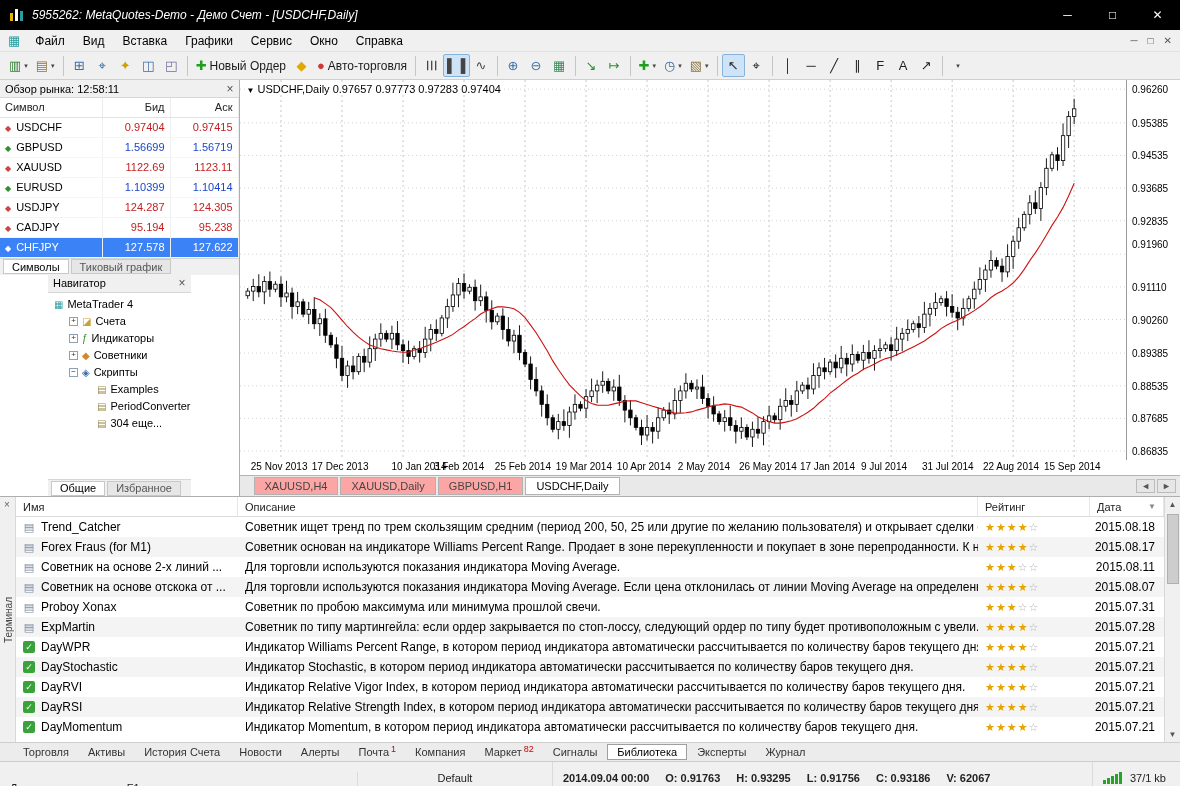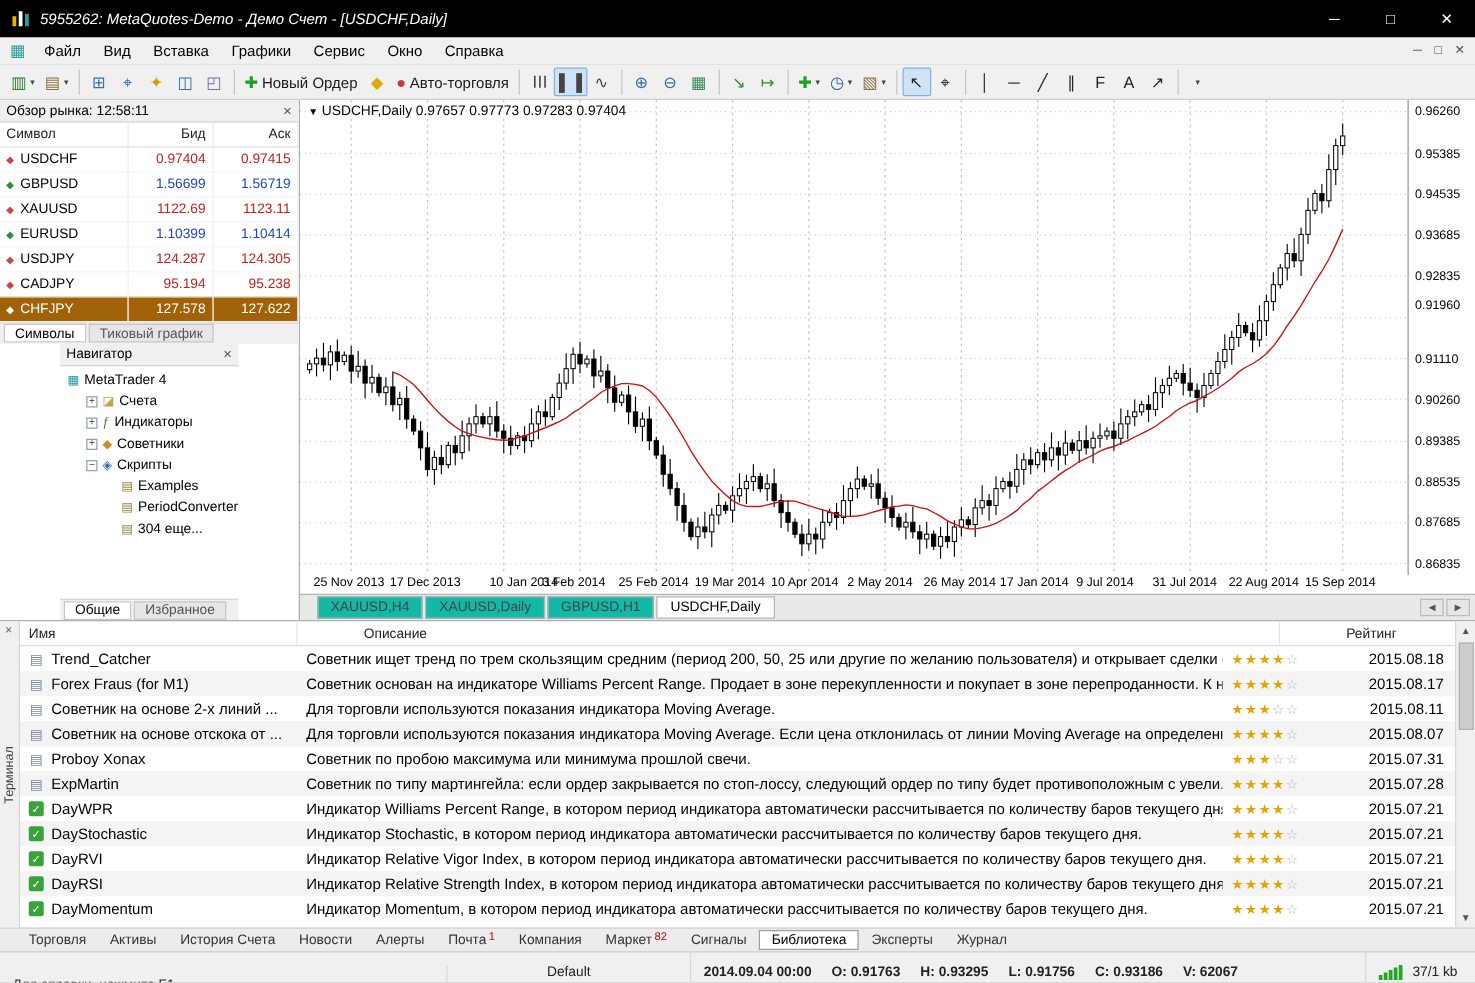--- a/index.html
+++ b/index.html
@@ -35,21 +35,21 @@
   .panel-header { flex:0 0 18px; background:#f0f0f0; border-bottom:1px solid #d6d6d6; display:flex; align-items:center; font-size:11px; padding:0 5px; }
   .panel-close { margin-left:auto; color:#555; font-size:12px; line-height:1; }
 
   .mw-table { width:100%; border-collapse:collapse; font-size:11px; table-layout:fixed; }
   .mw-table th { font-weight:normal; height:19px; border-bottom:1px solid #e2e2e2; border-right:1px solid #ececec; padding:0 5px; color:#222; }
   .mw-table th.l { text-align:left; } .mw-table th.r { text-align:right; }
   .mw-table td { height:20px; border-right:1px solid #f0f0f0; border-bottom:1px solid #f5f5f5; padding:0 5px; white-space:nowrap; }
   .mw-table td.num { text-align:right; }
   .num.up { color:#1c46c8; } .num.down { color:#c42020; }
   .sym-icon { font-size:8px; margin-right:5px; }
-  tr.selected td { background:#a16207; color:#fff !important; }
+  tr.selected td { background:#3b82f6; color:#fff !important; }
   tr.selected td.num { color:#fff !important; }
 
   .panel-tabs { flex:0 0 17px; background:#f0f0f0; border-top:1px solid #d6d6d6; display:flex; align-items:center; padding-left:3px; gap:2px; font-size:11px; }
   .ptab { padding:0 8px; height:15px; display:flex; align-items:center; border:1px solid #c8c8c8; background:#e6e6e6; color:#555; }
   .ptab.active { background:#fff; color:#000; }
 
   .navigator { flex:1; display:flex; flex-direction:column; overflow:hidden; }
   .nav-tree { flex:1; font-size:11px; padding-top:3px; overflow:hidden; }
   .tree-row { height:17px; display:flex; align-items:center; white-space:nowrap; }
   .toggle { width:9px; height:9px; border:1px solid #8fa0b4; display:inline-flex; align-items:center; justify-content:center; font-size:8px; line-height:1; margin-right:4px; background:#fff; color:#333; flex:0 0 9px; }
@@ -59,33 +59,33 @@
   
   .chart-col { flex:1; display:flex; flex-direction:column; background:#fff; }
   .chart-area { position:relative; flex:0 0 380px; }
   .chart-area svg { position:absolute; left:0; top:0; }
   .price-axis { position:absolute; top:0; right:0; width:54px; height:380px; border-left:1px solid #9a9a9a; background:#fff; }
   .price-label { position:absolute; left:5px; font-size:10px; color:#000; }
   .chart-legend { position:absolute; top:3px; left:7px; font-size:11px; color:#000; background:rgba(255,255,255,.6); }
   .date-axis { position:relative; flex:0 0 16px; border-bottom:1px solid #b4b4b4; background:#fff; }
   .date-label { position:absolute; top:1px; font-size:10px; color:#000; white-space:nowrap; }
   .chart-tabs { flex:1; display:flex; align-items:center; background:#e9e9e9; padding-left:14px; gap:2px; font-size:11px; }
-  .ctab { padding:2px 10px; border:1px solid #b2b2b2; background:#14b8a6; color:#444; }
+  .ctab { padding:2px 10px; border:1px solid #b2b2b2; background:#fca5a5; color:#444; }
   .ctab.active { background:#fff; color:#000; }
   .ctab-scroll { margin-left:auto; display:flex; gap:2px; padding-right:4px; color:#555; font-size:9px; }
   .ctab-scroll span { border:1px solid #bbb; background:#e6e6e6; padding:1px 4px; }
 
   
   .terminal { flex:0 0 246px; display:flex; background:#fff; border-top:1px solid #aeaeae; overflow:hidden; }
   .terminal-side { flex:0 0 16px; background:#f0f0f0; border-right:1px solid #d8d8d8; position:relative; }
   .terminal-side .x { position:absolute; top:2px; left:4px; font-size:10px; color:#666; }
   .vert-label { position:absolute; top:50%; left:50%; transform:translate(-50%,-50%) rotate(-90deg); font-size:10px; color:#444; white-space:nowrap; }
   .terminal-main { flex:1; display:flex; flex-direction:column; overflow:hidden; }
   .lib-grid { display:grid; grid-template-columns:222px 740px 112px 1fr; }
-  .lib-header { flex:0 0 20px; border-bottom:1px solid #dcdcdc; font-size:11px; color:#222;gap:46px; }
+  .lib-header { flex:0 0 20px; border-bottom:1px solid #dcdcdc; font-size:11px; color:#222; }
   .lib-header > div { display:flex; align-items:center; padding:0 7px; border-right:1px solid #e6e6e6; }
   .lib-header .sort { margin-left:auto; font-size:8px; color:#888; }
   .lib-rows { flex:1; overflow:hidden; }
   .lib-row { height:20px; font-size:12px; align-items:center; }
   .lib-row.odd { background:#f4f4f4; }
   .cell { padding:0 7px; white-space:nowrap; overflow:hidden; display:flex; align-items:center; }
   .type-icon { width:12px; height:12px; margin-right:6px; display:inline-flex; align-items:center; justify-content:center; font-size:9px; flex:0 0 12px; }
   .adv-icon { color:#7a8aa0; font-size:11px; }
   .ind-icon { background:#3aa23a; color:#fff; border-radius:2px; font-size:9px; }
   .stars { letter-spacing:1px; font-size:11px; }

